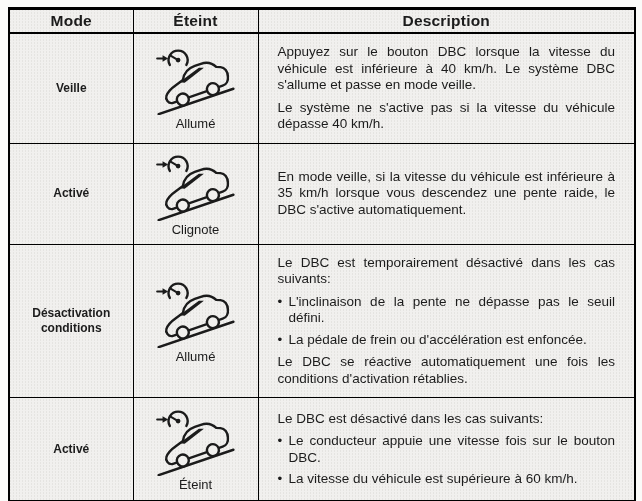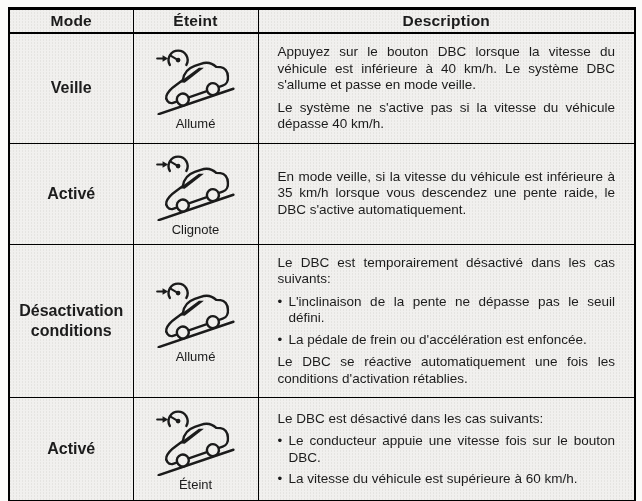--- a/index.html
+++ b/index.html
@@ -34,21 +34,21 @@
   tr.r4{height:104px;}
   col.c-mode{width:124px;}
   col.c-temoin{width:125px;}
   col.c-desc{width:377px;}
   th{
     font-size:15.5px;font-weight:bold;text-align:center;vertical-align:middle;
     padding:2px;letter-spacing:.2px;
   }
   td{vertical-align:middle;}
   td.mode{
-    text-align:center;font-weight:bold;font-size:16px;line-height:1.25;
+    text-align:center;font-weight:bold;font-size:12px;line-height:1.25;
     padding:2px 3px;
   }
   td.temoin{text-align:center;padding:2px;}
   .ind{display:block;margin:0 auto;width:82px;height:70px;}
   .state{font-size:13px;margin-top:1px;}
   td.desc{padding:4px 7px;font-size:13.5px;line-height:16.5px;text-align:justify;}
   td.desc p{margin:6px 12px;}
   td.desc ul{list-style:none;margin:6px 12px;padding:0;}
   td.desc li{position:relative;padding-left:11px;margin:5px 0;}
   td.desc li::before{content:"\2022";position:absolute;left:0;top:0;}

